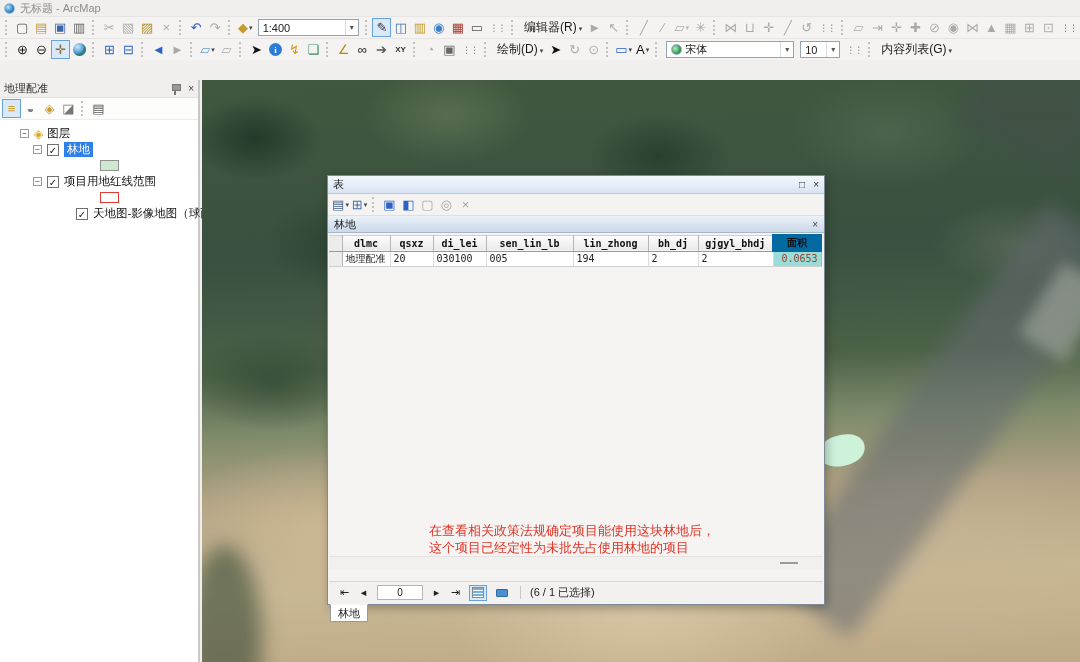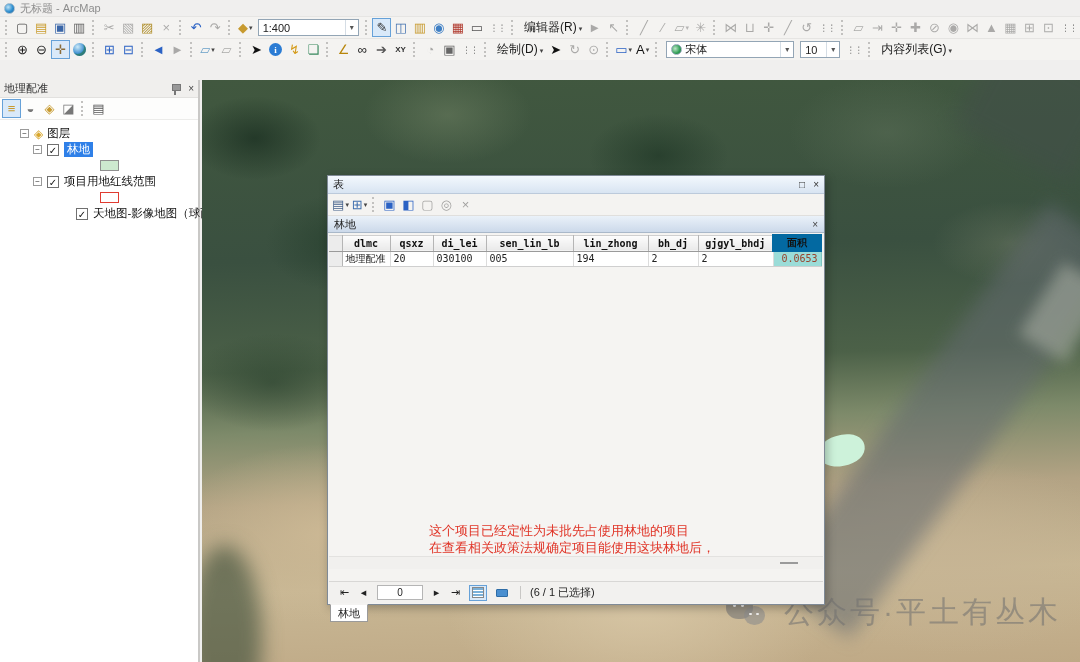--- a/index.html
+++ b/index.html
@@ -441,27 +441,20 @@
         </div>
       </div>
     </div>
 
     <div class="map">
       <div class="blob corner-shade"></div>
       <div class="blob road-band"></div>
       <div class="blob roof-patch"></div>
       <div class="blob tree-clump"></div>
       <div class="blob forest-polygon"></div>
-      <div class="watermark">
-        <span class="wechat-icon">
-            <span class="b1"></span>
-            <span class="b2"></span>
-          </span>
-        <span>公众号·平土有丛木</span>
-      </div>
     </div>
 
     <div class="twin">
       <div class="twin-title">
         <span>表</span>
         <span class="spacer"></span>
         <span class="win-btn">□</span>
         <span class="win-btn">×</span>
       </div>
       <div class="twin-toolbar">
@@ -518,22 +511,22 @@
                 <td>030100</td>
                 <td>005</td>
                 <td>194</td>
                 <td>2</td>
                 <td>2</td>
                 <td class="sel-cell">0.0653</td>
               </tr>
             </tbody>
         </table>
         <div class="annotation" id="annotation" style="color: rgb(224, 52, 39);">
+            <div>在查看相关政策法规确定项目能使用这块林地后，</div>
             <div>这个项目已经定性为未批先占使用林地的项目</div>
-            <div>在查看相关政策法规确定项目能使用这块林地后，</div>
             <div>就需要对违法使用林地的部分进行区划出来</div>
           </div>
       </div>
       <div class="scroll-strip">
         <div class="scroll-dash"></div>
       </div>
       <div class="twin-nav">
         <span class="nav-btn">⇤</span>
         <span class="nav-btn">◂</span>
         <span class="rec-box">0</span>

